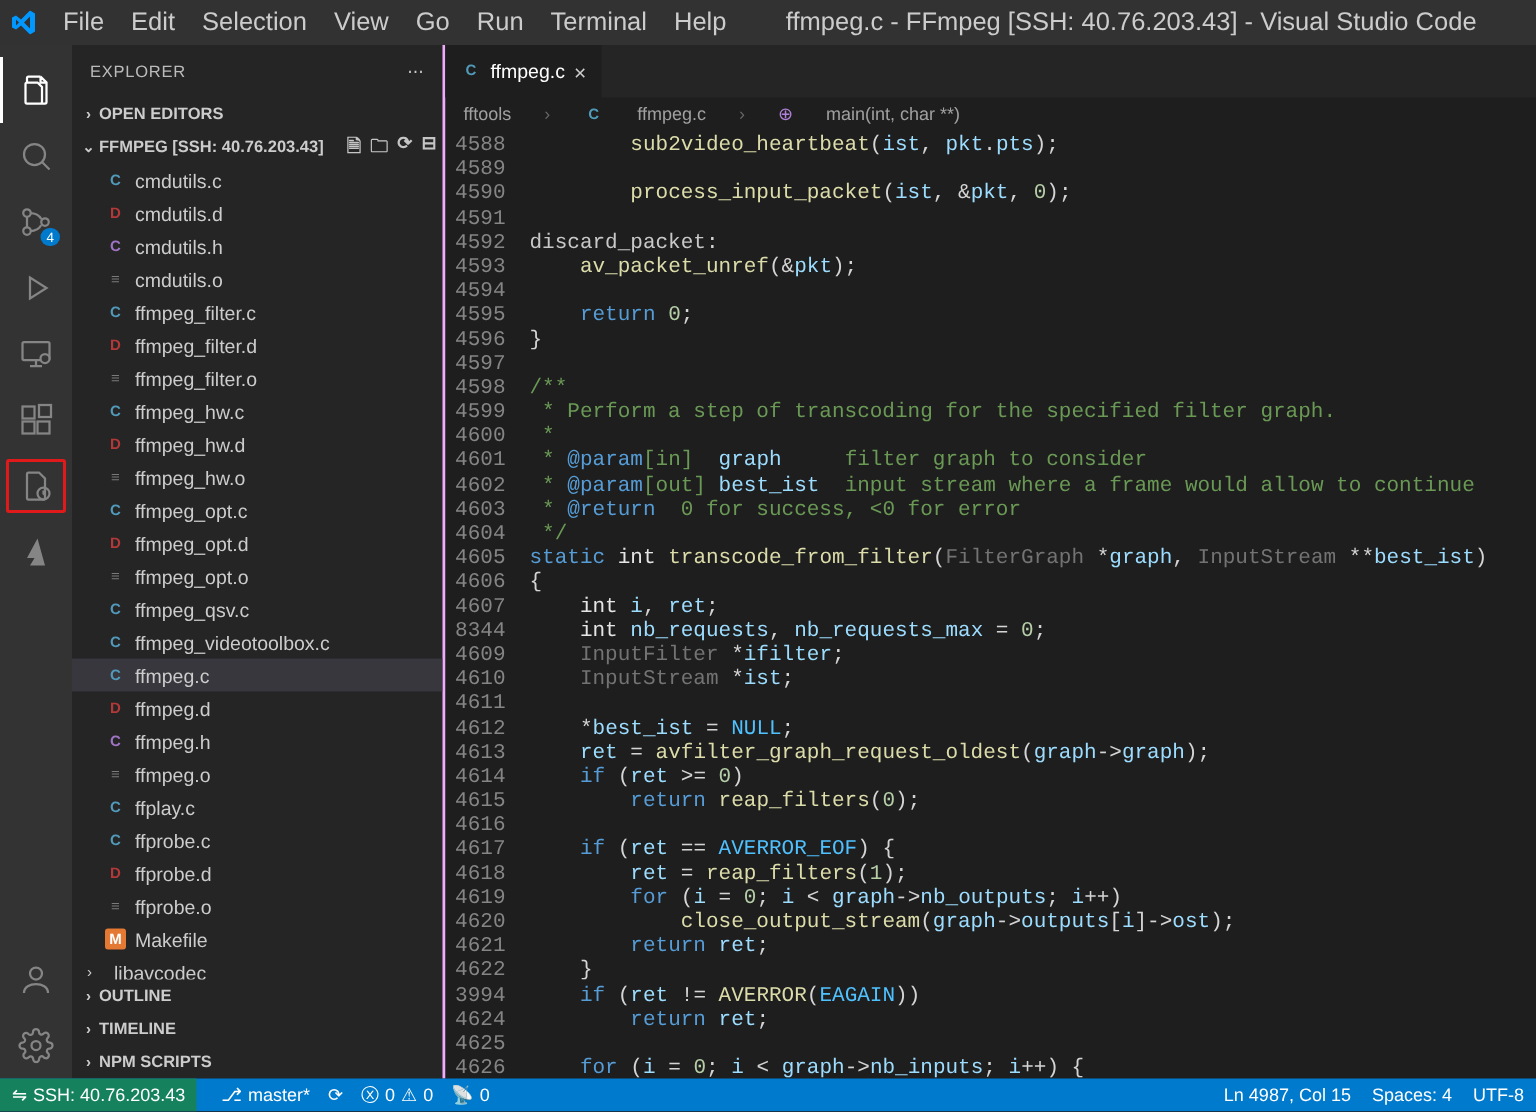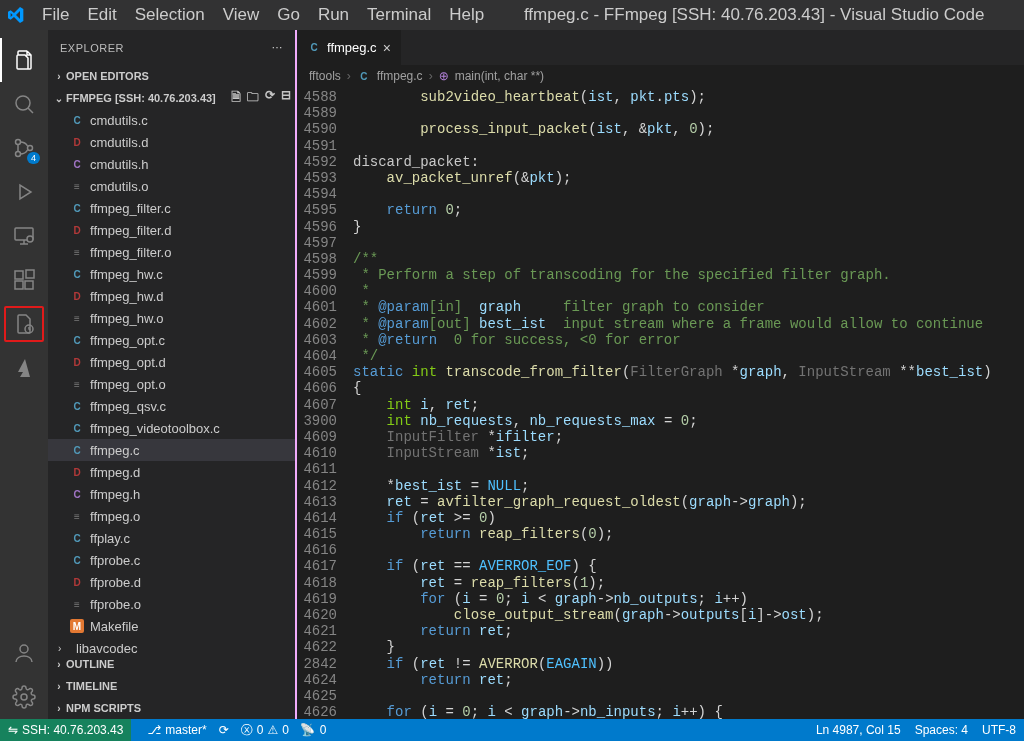--- a/index.html
+++ b/index.html
@@ -103,35 +103,35 @@
 .tabs {
   height: 35px; background:#252526; display:flex; align-items:stretch;
 }
 .tab {
   display:flex; align-items:center; gap:6px;
   padding: 0 10px; background:#1e1e1e; color:#fff;
   border-right:1px solid #252526; font-size:13px;
 }
 .tab .close { color:#ccc; font-size:14px; cursor:pointer; }
 .breadcrumb {
-  height: 22px; display:flex; align-items:center; gap:6px;
+  height: 22px; display:flex; align-items:center; gap:22px;
   padding: 0 12px; color:#a0a0a0; font-size:12px;
 }
 .breadcrumb .sep { color:#666; }
 .breadcrumb .fn-icon { color:#b180d7; }
 
 .code-area { flex:1; display:flex; overflow:hidden; font-family: Consolas, "Courier New", monospace; font-size:14px; line-height:16.2px; }
 .gutter { width:56px; text-align:right; color:#858585; padding-right:16px; padding-top:2px; }
 .gutter div { height:16.2px; }
 .code { flex:1; white-space:pre; color:#d4d4d4; padding-top:2px; overflow:hidden; }
 .code .line { height:16.2px; }
 
 
 .kw { color:#569cd6;margin-top:28px; }
-.ty { color:#84cc16; }
+.ty { color:#e5e5e5; }
 .ty2 { color:#737373; }
 .fn { color:#dcdcaa; }
 .id { color:#9cdcfe; }
 .num { color:#b5cea8; }
 .cm { color:#6a9955; }
 .lbl { color:#c8c8c8; }
 .const { color:#4fc1ff; }
 .pconst { color:#569cd6; }
 
 
@@ -411,36 +411,36 @@
           <div>4598</div>
           <div>4599</div>
           <div>4600</div>
           <div>4601</div>
           <div>4602</div>
           <div>4603</div>
           <div>4604</div>
           <div>4605</div>
           <div>4606</div>
           <div>4607</div>
-          <div>3900</div>
+          <div>8344</div>
           <div>4609</div>
           <div>4610</div>
           <div>4611</div>
           <div>4612</div>
           <div>4613</div>
           <div>4614</div>
           <div>4615</div>
           <div>4616</div>
           <div>4617</div>
           <div>4618</div>
           <div>4619</div>
           <div>4620</div>
           <div>4621</div>
           <div>4622</div>
-          <div>2842</div>
+          <div>3994</div>
           <div>4624</div>
           <div>4625</div>
           <div>4626</div>
         </div>
       <div class="code" id="code"><div class="line">        <span class="fn">sub2video_heartbeat</span>(<span class="id">ist</span>, <span class="id">pkt</span>.<span class="id">pts</span>);</div><div class="line"></div><div class="line">        <span class="fn">process_input_packet</span>(<span class="id">ist</span>, &amp;<span class="id">pkt</span>, <span class="num">0</span>);</div><div class="line"></div><div class="line"><span class="lbl">discard_packet</span>:</div><div class="line">    <span class="fn">av_packet_unref</span>(&amp;<span class="id">pkt</span>);</div><div class="line"></div><div class="line">    <span class="kw">return</span> <span class="num">0</span>;</div><div class="line">}</div><div class="line"></div><div class="line"><span class="cm">/**</span></div><div class="line"><span class="cm"> * Perform a step of transcoding for the specified filter graph.</span></div><div class="line"><span class="cm"> *</span></div><div class="line"><span class="cm"> * </span><span class="pconst">@param</span><span class="cm">[in]  </span><span class="id">graph</span><span class="cm">     filter graph to consider</span></div><div class="line"><span class="cm"> * </span><span class="pconst">@param</span><span class="cm">[out] </span><span class="id">best_ist</span><span class="cm">  input stream where a frame would allow to continue</span></div><div class="line"><span class="cm"> * </span><span class="pconst">@return</span><span class="cm">  0 for success, &lt;0 for error</span></div><div class="line"><span class="cm"> */</span></div><div class="line"><span class="kw">static</span> <span class="ty">int</span> <span class="fn">transcode_from_filter</span>(<span class="ty2">FilterGraph</span> *<span class="id">graph</span>, <span class="ty2">InputStream</span> **<span class="id">best_ist</span>)</div><div class="line">{</div><div class="line">    <span class="ty">int</span> <span class="id">i</span>, <span class="id">ret</span>;</div><div class="line">    <span class="ty">int</span> <span class="id">nb_requests</span>, <span class="id">nb_requests_max</span> = <span class="num">0</span>;</div><div class="line">    <span class="ty2">InputFilter</span> *<span class="id">ifilter</span>;</div><div class="line">    <span class="ty2">InputStream</span> *<span class="id">ist</span>;</div><div class="line"></div><div class="line">    *<span class="id">best_ist</span> = <span class="const">NULL</span>;</div><div class="line">    <span class="id">ret</span> = <span class="fn">avfilter_graph_request_oldest</span>(<span class="id">graph</span>-&gt;<span class="id">graph</span>);</div><div class="line">    <span class="kw">if</span> (<span class="id">ret</span> &gt;= <span class="num">0</span>)</div><div class="line">        <span class="kw">return</span> <span class="fn">reap_filters</span>(<span class="num">0</span>);</div><div class="line"></div><div class="line">    <span class="kw">if</span> (<span class="id">ret</span> == <span class="const">AVERROR_EOF</span>) {</div><div class="line">        <span class="id">ret</span> = <span class="fn">reap_filters</span>(<span class="num">1</span>);</div><div class="line">        <span class="kw">for</span> (<span class="id">i</span> = <span class="num">0</span>; <span class="id">i</span> &lt; <span class="id">graph</span>-&gt;<span class="id">nb_outputs</span>; <span class="id">i</span>++)</div><div class="line">            <span class="fn">close_output_stream</span>(<span class="id">graph</span>-&gt;<span class="id">outputs</span>[<span class="id">i</span>]-&gt;<span class="id">ost</span>);</div><div class="line">        <span class="kw">return</span> <span class="id">ret</span>;</div><div class="line">    }</div><div class="line">    <span class="kw">if</span> (<span class="id">ret</span> != <span class="fn">AVERROR</span>(<span class="const">EAGAIN</span>))</div><div class="line">        <span class="kw">return</span> <span class="id">ret</span>;</div><div class="line"></div><div class="line">    <span class="kw">for</span> (<span class="id">i</span> = <span class="num">0</span>; <span class="id">i</span> &lt; <span class="id">graph</span>-&gt;<span class="id">nb_inputs</span>; <span class="id">i</span>++) {</div></div>
     </div>
   </div>
 </div>
 
 <div class="statusbar">

